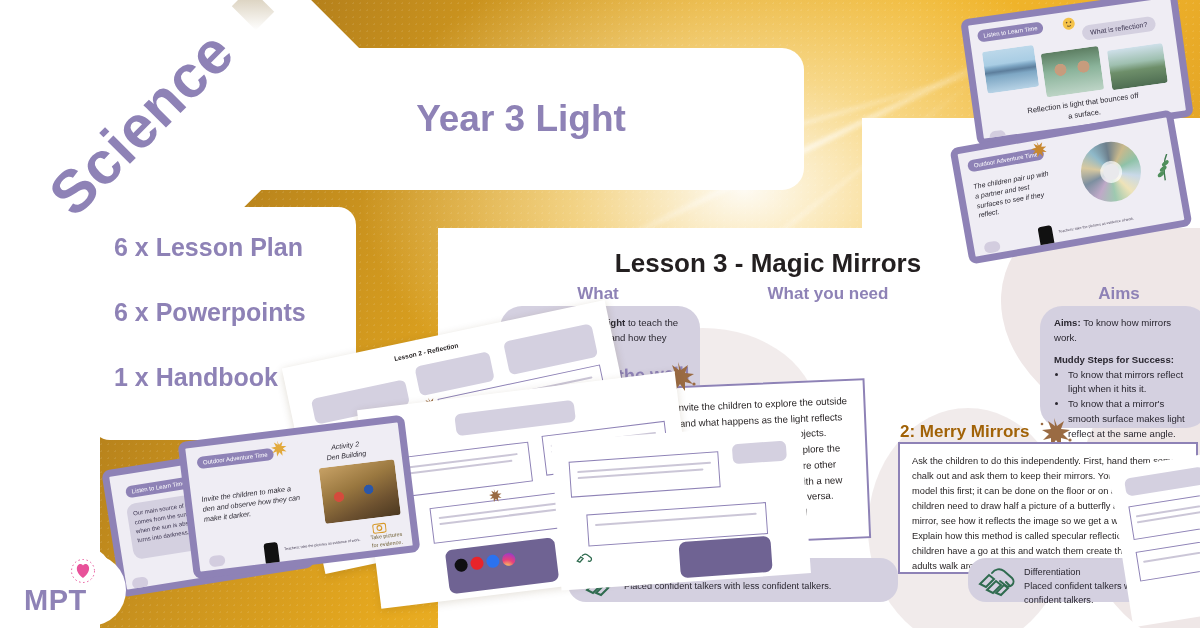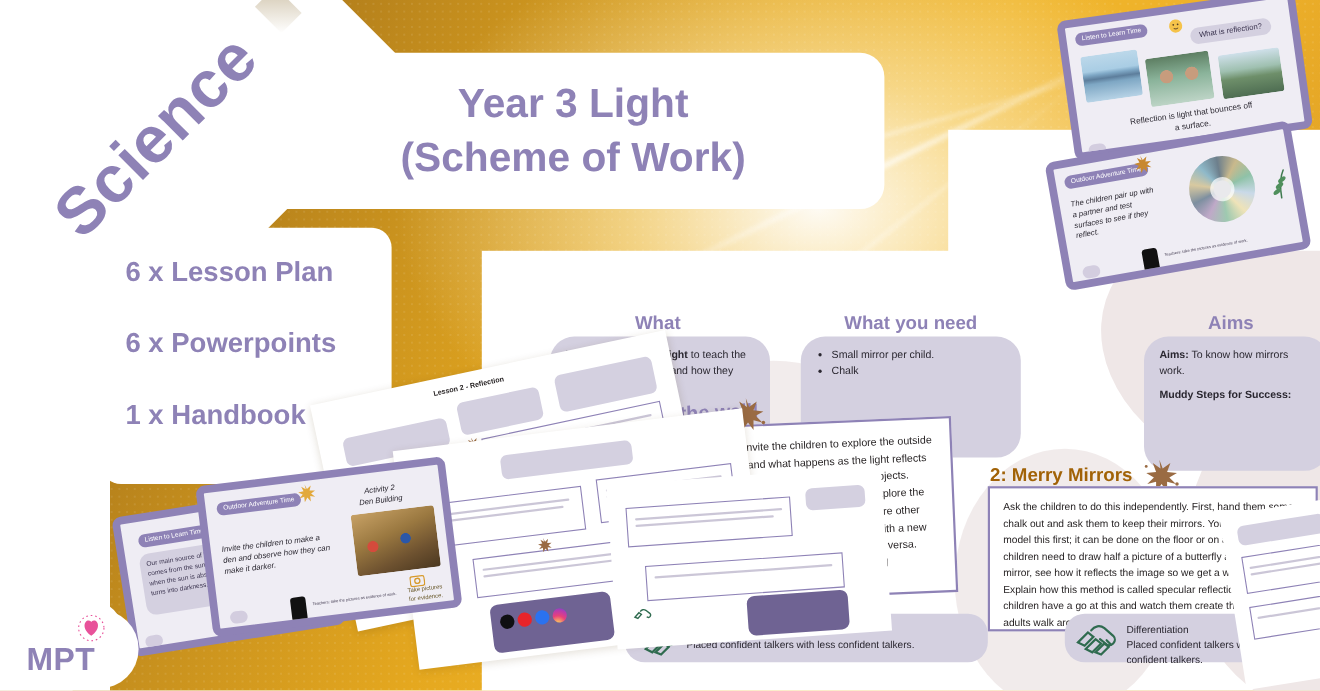--- a/index.html
+++ b/index.html
@@ -389,54 +389,52 @@
   <div class="white-band-bl"></div>
   <div class="white-corner-bl"></div>
 
   <div class="ribbon"></div>
   <div class="ribbon-shadow"></div>
   <div class="ribbon-label">Science</div>
 
   <div class="card-title">
     <div>
       <div class="t">Year 3 Light</div>
-      <div class="t">(Scheme of Work)</div>
     </div>
   </div>
 
   <div class="card-contents">
     <div class="line">6 x Lesson Plan</div>
     <div class="line">6 x Powerpoints</div>
     <div class="line">1 x Handbook</div>
   </div>
 
   <div class="sheet">
     <div class="blob blob-a"></div>
     <div class="blob blob-b"></div>
     <div class="blob blob-c"></div>
     <div class="blob blob-d"></div>
 
+    <div class="sheet-title">Lesson 3 - Magic Mirrors</div>
 
     <div class="col-head intro-head">What</div>
     <div class="panel intro-panel">Use the PPT <b>Year 3 Light</b> to teach the children about mirrors and how they reflect light.</div>
 
     <div class="col-head need-head">What you need</div>
-    <div class="panel need-panel">
-      <ul>
-        <li>Small mirror per child.</li>
-        <li>Chalk</li>
-      </ul>
-    </div>
 
     <div class="col-head aims-head">Aims</div>
     <div class="panel aims-panel">
       <div><b>Aims:</b>
         <span>To know how mirrors work.</span></div>
       <div style="height:7px"></div>
       <div><b>Muddy Steps for Success:</b></div>
+      <ul>
+        <li>To know that mirrors reflect light when it hits it.</li>
+        <li>To know that a mirror's smooth surface makes light reflect at the same angle.</li>
+      </ul>
     </div>
 
     <div class="act1-head">1: Mirror Mirror on the wall!</div>
     <div class="act1">Hand a mirror to all children and then ask them to partner up.  Invite the children to explore the outside space with their mirrors.  Explain to them how the mirror works and what happens as the light reflects in and backs out again.  Ask them to use it in light places and dark places and on various objects.  What happens if they bend the mirror or hold it at a different angle?  Allow the children to explore the mirrors with their allocated partner and then, swap their partner over and ask them to explore other areas of objects. Swapping partners would mean that the children share what they found with a new partner and they may want to show, share and add to their new partner's thoughts and vice versa. This is also a good opportunity for children to teach what they now know, which is to embed knowledge. It is also an excellent opportunity for speech and language development.</div>
     <svg class="splat" style="left:222px; top:132px;" viewBox="0 0 40 36">
       <path d="M18 2 l3 8 7-5 -3 8 9 1 -7 4 6 6 -8-2 0 9 -5-7 -5 7 0-9 -8 2 6-6 -7-4 9-1 -3-8 7 5z" fill="#9a6b43"></path>
       <circle cx="34" cy="24" r="1.6" fill="#9a6b43"></circle>
         <circle cx="7" cy="27" r="1.3" fill="#9a6b43"></circle>
     </svg>
 

